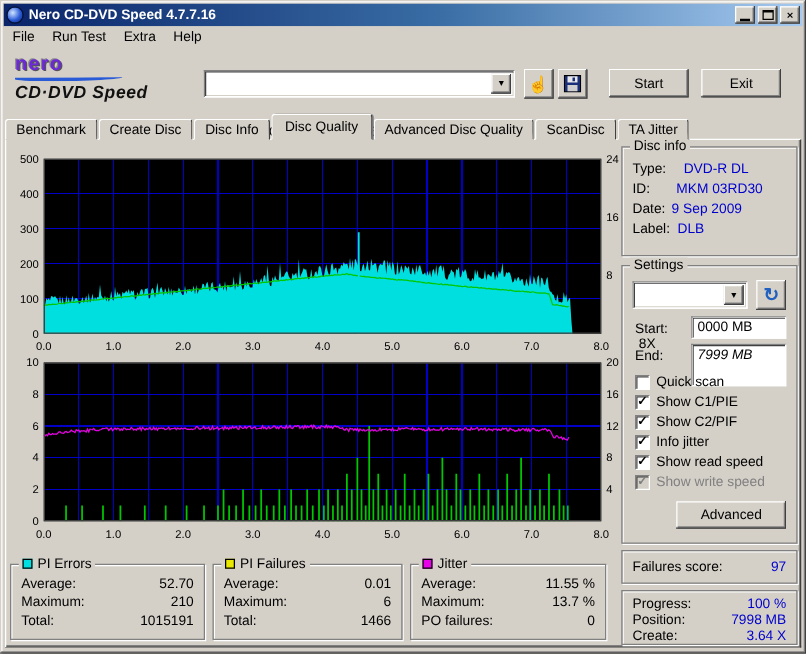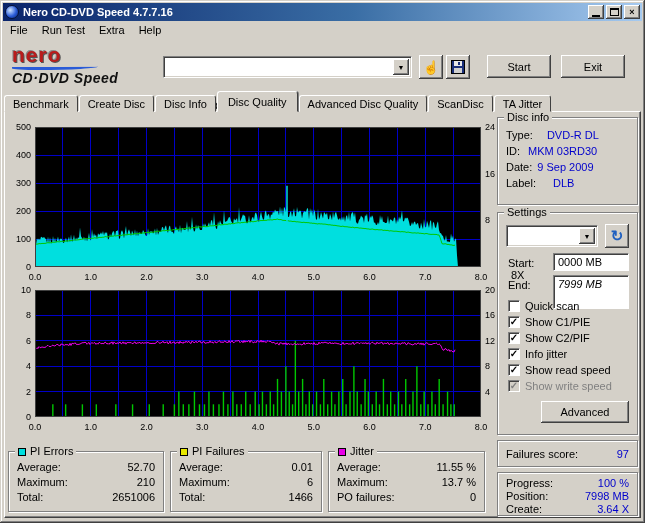--- a/index.html
+++ b/index.html
@@ -13,21 +13,21 @@
   .titlebar .ttl{color:#fff;font-weight:bold;font-size:11px;margin-left:4px;flex:1;white-space:nowrap;}
   .app-icon{width:14px;height:14px;border-radius:50%;
     background:radial-gradient(circle at 35% 35%,#cfe4ff,#2a5bd7 55%,#0a246a);border:1px solid #05123a;}
   .winbtn{width:16px;height:14px;background:#d4d0c8;margin-left:2px;position:relative;
     box-shadow:inset -1px -1px #404040, inset 1px 1px #fff, inset -2px -2px #808080;display:flex;align-items:center;justify-content:center;
     font-size:9px;font-weight:bold;line-height:1;}
   .min-glyph{width:8px;height:2px;background:#000;margin-top:7px;}
   .max-glyph{width:9px;height:8px;border:1px solid #000;border-top:2px solid #000;}
   .menubar{left:3px;top:21px;right:3px;height:18px;display:flex;align-items:center;background:#d4d0c8;}
   .menu-item{padding:2px 7px;}
-  .logo-brand{font-size:21px;font-weight:bold;color:#b91c1c;letter-spacing:1px;
+  .logo-brand{font-size:16px;font-weight:bold;color:#6d28d9;letter-spacing:1px;
     text-shadow:1px 1px 0 #555,-1px -1px 0 #888;line-height:1;}
   .logo-swoosh{width:86px;height:5px;border-bottom:3px solid #2a5bd7;border-radius:0 0 90% 40%;}
   .logo-product{font-style:italic;font-weight:bold;font-size:14px;color:#111;letter-spacing:0.5px;}
   .sunken{background:#fff;border:1px solid;border-color:#808080 #fff #fff #808080;
     box-shadow:inset 1px 1px 0 #404040, inset -1px -1px 0 #d4d0c8;}
   .btn{background:#d4d0c8;border:none;text-align:center;
     box-shadow:inset -1px -1px #404040, inset 1px 1px #fff, inset -2px -2px #808080, inset 2px 2px #d4d0c8;
     font-size:11px;display:flex;align-items:center;justify-content:center;}
   .combo-text{padding:3px 4px;white-space:nowrap;overflow:hidden;font-size:11px;margin-top:40px;}
   .combo-arrow{position:absolute;right:2px;top:2px;bottom:2px;width:16px;background:#d4d0c8;
@@ -300,29 +300,29 @@
   </div>
 
   <div class="group" style="left:497px;top:117px;width:141px;height:88px;">
     <span class="group-title">Disc info</span>
     <div class="row" style="top:11px;">
         <span class="lbl">Type:</span>
         <span class="val blue" style="float:left;margin-left:14px;">DVD-R DL</span>
       </div>
     <div class="row" style="top:27px;">
         <span class="lbl">ID:</span>
-        <span class="val blue" style="float:left;margin-left:8px;">MKM 03RD30</span>
+        <span class="val blue" style="float:left;margin-left:21px;">MKM 03RD30</span>
       </div>
     <div class="row" style="top:43px;">
         <span class="lbl">Date:</span>
         <span class="val blue" style="float:left;margin-left:5px;">9 Sep 2009</span>
       </div>
     <div class="row" style="top:59px;">
         <span class="lbl">Label:</span>
-        <span class="val blue" style="float:left;margin-left:17px;">DLB</span>
+        <span class="val blue" style="float:left;margin-left:6px;">DLB</span>
       </div>
   </div>
 
   <div class="group" style="left:497px;top:212px;width:141px;height:223px;">
     <span class="group-title">Settings</span>
 
     <div class="sunken abs" style="left:8px;top:12px;width:92px;height:22px;">
       <div class="combo-text">8X</div>
       <div class="combo-arrow">
           <span>▼</span>
@@ -394,21 +394,21 @@
     <div class="row" style="top:9px;">
         <span class="lbl">Average:</span>
         <span class="val">52.70</span>
       </div>
     <div class="row" style="top:24px;">
         <span class="lbl">Maximum:</span>
         <span class="val">210</span>
       </div>
     <div class="row" style="top:39px;">
         <span class="lbl">Total:</span>
-        <span class="val">2651006</span>
+        <span class="val">1015191</span>
       </div>
   </div>
 
   <div class="group" style="left:170px;top:451px;width:152px;height:61px;">
     <span class="group-title"><span class="sq" style="background: rgb(232, 232, 0);"></span><span>PI Failures</span></span>
     <div class="row" style="top:9px;">
         <span class="lbl">Average:</span>
         <span class="val">0.01</span>
       </div>
     <div class="row" style="top:24px;">

